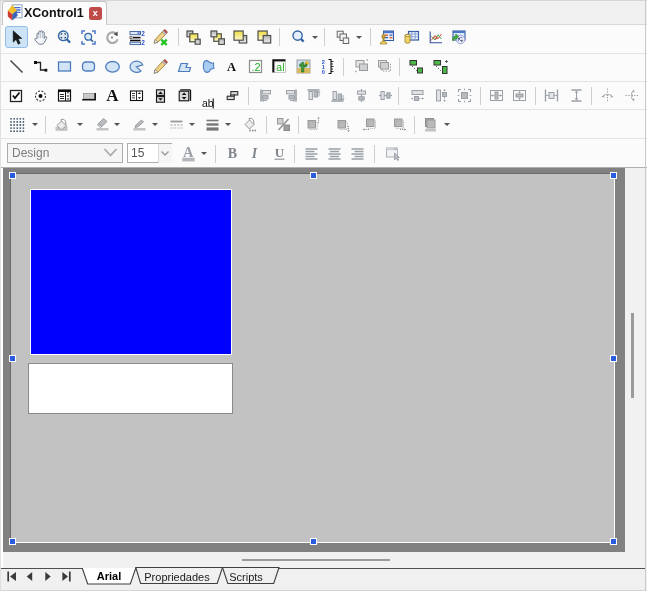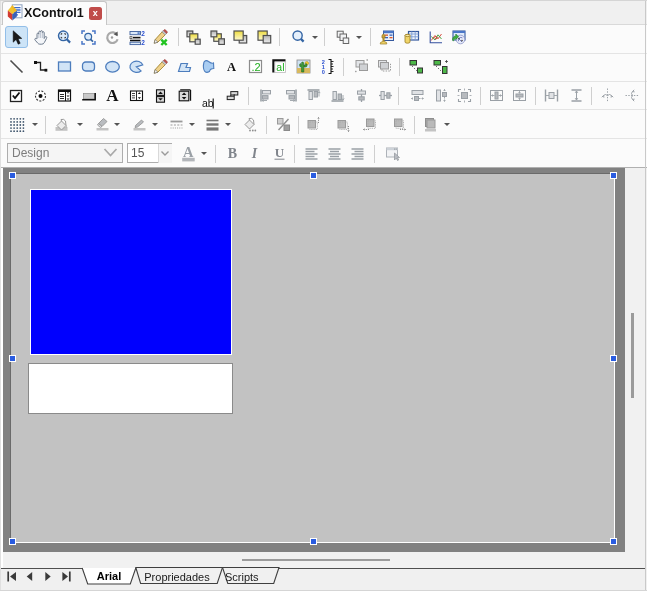--- a/index.html
+++ b/index.html
@@ -718,16 +718,16 @@
   </div>
 <div style="position:absolute;left:78px;top:567px;width:210px;height:20px">
     <svg width="210" height="20" viewBox="0 0 210 20">
       <path d="M4.2 1 L9.7 17 L52.3 17 L57.8 1" fill="#fff" stroke="#3f3f3f" stroke-width="1.1"></path>
       <path d="M57.8 0.5 L144.5 0.5 L139.2 16.5 L62.6 16.5 Z" fill="#f0f0f0" stroke="#3f3f3f" stroke-width="1.1"></path>
       <path d="M144.5 0.5 L201 0.5 L195.7 16.5 L149.8 16.5 Z" fill="#f0f0f0" stroke="#3f3f3f" stroke-width="1.1"></path>
     </svg>
   </div>
 <div style="position:absolute;left:89px;top:570px;width:40px;text-align:center;font:bold 11px 'Liberation Sans',sans-serif;color:#000">Arial</div>
 <div style="position:absolute;left:140px;top:571px;width:74px;text-align:center;font:11px 'Liberation Sans',sans-serif;color:#1a1a1a">Propriedades</div>
-<div style="position:absolute;left:225px;top:571px;width:42px;text-align:left;font:11px 'Liberation Sans',sans-serif;color:#1a1a1a">Scripts</div>
+<div style="position:absolute;left:225px;top:571px;width:42px;text-align:center;font:11px 'Liberation Sans',sans-serif;color:#1a1a1a">Scripts</div>
 <div style="position:absolute;left:0;top:0;width:1px;height:591px;background:#e0e0e0"></div>
 <div style="position:absolute;left:645px;top:0;width:1px;height:591px;background:#c9c9c9"></div>
 <div style="position:absolute;left:0;top:0;width:647px;height:1px;background:#d5d5d5"></div>
 <div style="position:absolute;left:0;top:590px;width:647px;height:1px;background:#d5d5d5"></div>
 </body></html>

